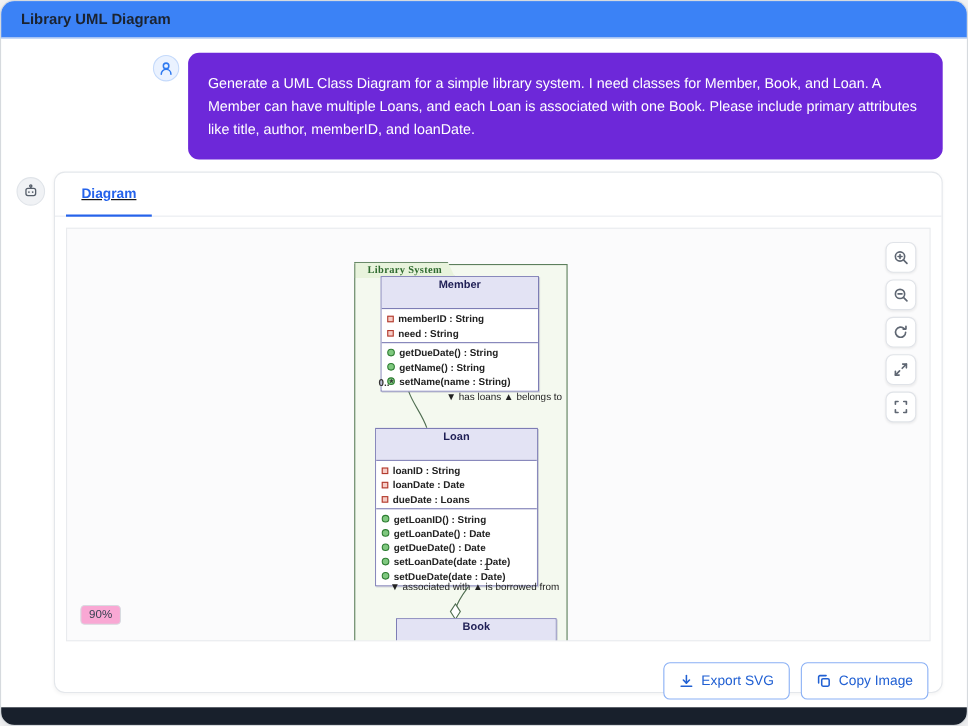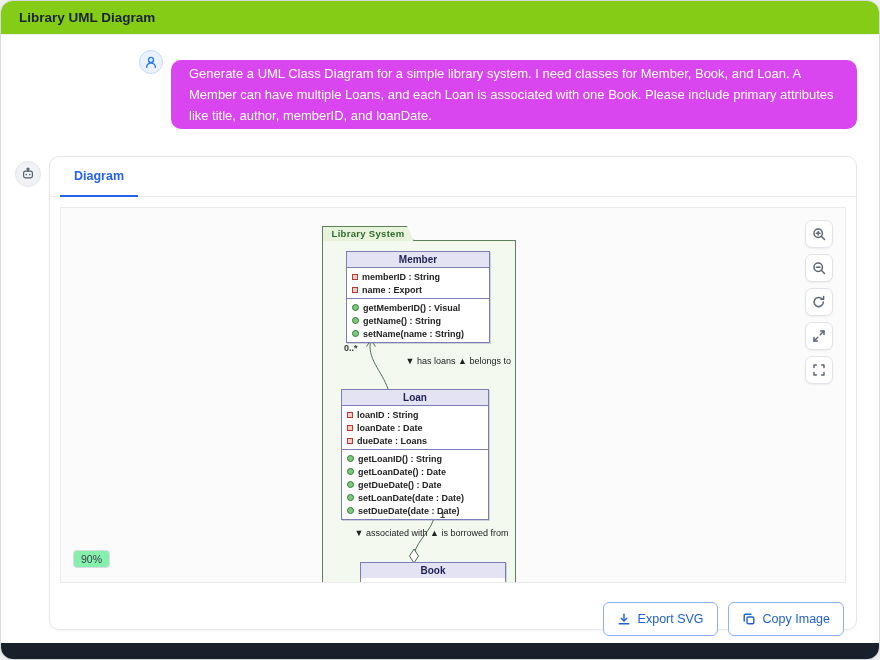--- a/index.html
+++ b/index.html
@@ -3,63 +3,63 @@
 <meta charset="utf-8">
 <style>
   * { box-sizing: border-box; margin: 0; padding: 0; }
   html,body { width: 880px; height: 660px; background: #f2f3f5; font-family: "Liberation Sans", sans-serif; }
   .window {
     position: relative; width: 880px; height: 660px;
     background: #fff; border: 1px solid #d6dade; border-radius: 13px;
     overflow: hidden; box-shadow: 0 2px 8px rgba(0,0,0,.08);
   }
   
-  .hdr { height: 34px; border-bottom: 1px solid #edeff2; display: flex; align-items: center; padding: 14px 18px; background:#84cc16; }
+  .hdr { height: 34px; border-bottom: 1px solid #edeff2; display: flex; align-items: center; padding: 14px 18px; background:#3b82f6; }
   .hdr h1 { font-size: 13.5px; font-weight: 700; color: #1b2330; }
   
   .chat-row { display: flex; align-items: flex-start; gap: 8px; margin: 13px 22px 0 138px; }
   .avatar { flex: 0 0 24px; width: 24px; height: 24px; border-radius: 50%; background: #eaf2ff; border: 1px solid #c5dafb; display:flex; align-items:center; justify-content:center; margin-top: 2px; }
-  .bubble { flex: 1; background: #d946ef; color: #fff; border-radius: 10px; padding: 3px 18px; font-size: 13px; line-height: 21px; margin-top: 12px; }
+  .bubble { flex: 1; background: #6d28d9; color: #fff; border-radius: 10px; padding: 17px 18px; font-size: 13px; line-height: 21px; }
   
   .bot-btn { position: absolute; left: 14px; top: 160px; width: 26px; height: 26px; border-radius: 50%; background: #f0f2f5; border: 1px solid #e0e4e9; display:flex; align-items:center; justify-content:center; cursor:pointer; }
   
   .card { position: absolute; left: 48px; top: 155px; width: 808px; height: 474px; background: #fff; border: 1px solid #e4e7eb; border-radius: 10px; box-shadow: 0 1px 3px rgba(0,0,0,.04); }
-  .tabbar { height: 40px; border-bottom: 1px solid #e9ebef; display: flex; align-items: stretch; padding: 0 10px; }
+  .tabbar { height: 40px; border-bottom: 1px solid #e9ebef; display: flex; align-items: stretch; padding: 0 10px; text-decoration: underline; }
   .tab { display: flex; align-items: center; padding: 0 14px; font-size: 12.5px; color: #55606d; cursor: pointer; border-bottom: 2px solid transparent; margin-bottom: -1px; font-weight: 500; }
   .tab.active { color: #2563eb; border-bottom-color: #2563eb; font-weight: 600; }
   
   .viewport { position: relative; margin: 10px; height: 376px; background: #fbfbfc; border: 1px solid #e9ebee; overflow: hidden; }
   
-  .pkg-tab { position: absolute; left: 261px; top: 18px; width: 92px; height: 15px; z-index: 2;
+  .pkg-tab { position: absolute; left: 261px; top: 30px; width: 92px; height: 15px; z-index: 2;
     background: #e8f3dc; border: 1px solid #5c7f5c; border-bottom: none;
     clip-path: polygon(0 0, calc(100% - 7px) 0, 100% 100%, 0 100%);
-    font-size: 9.5px; font-weight: 700; color: #2f6b2f; line-height: 14px; text-align: center; letter-spacing: .3px; }
+    font-size: 9.5px; font-weight: 700; color: #2f6b2f; line-height: 14px; text-align: center; letter-spacing: .3px; font-family: Liberation Serif, serif; }
   .pkg-body { position: absolute; left: 261px; top: 32px; width: 194px; height: 400px; background: #f4f9ef; border: 1px solid #5c7f5c; z-index: 1; }
   .edges { position: absolute; left: 0; top: 0; width: 786px; height: 376px; z-index: 3; }
   
   .cls { position: absolute; z-index: 4; border: 1px solid #7d7db5; background: #fff; box-shadow: 1px 1px 0 rgba(90,90,140,.25); }
-  .cls-title { height: 15px; line-height: 15px; background: #e3e3f4; text-align: center; font-size: 10px; font-weight: 700; color: #1f1f55; }
+  .cls-title { height: 28px; line-height: 15px; background: #e3e3f4; text-align: center; font-size: 10px; font-weight: 700; color: #1f1f55; }
   .cls-sec { border-top: 1px solid #7d7db5; padding: 2px 0; background: #fff; }
   .cls-row { display: flex; align-items: center; gap: 4px; padding: 0 5px; height: 13px; font-size: 9px; font-weight: 700; color: #222; white-space: nowrap; }
   .ic-attr { flex: 0 0 6px; width: 6px; height: 6px; background: #f6cdc7; border: 1px solid #b23b2e; }
   .ic-meth { flex: 0 0 7px; width: 7px; height: 7px; border-radius: 50%; background: #7fc87f; border: 1px solid #2e7d32; }
   .cls.member { left: 285px; top: 43px; width: 144px; }
   .cls.loan { left: 280px; top: 181px; width: 148px; }
   .cls.book { left: 299px; top: 354px; width: 146px; height: 60px; }
   .uml-label { position: absolute; z-index: 5; font-size: 9px; color: #222; }
   .mult { font-weight: 700; color: #333; }
   .rel-label { text-align: center; }
   .lbl-mult1 { left: 283px; top: 135px; }
   .lbl-rel1 { left: 270px; top: 148px; width: 180px; text-align: right; }
   .lbl-mult2 { left: 379px; top: 302px; }
   .lbl-rel2 { left: 268px; top: 320px; width: 205px; }
   
   .vtoolbar { position: absolute; top: 12px; right: 12px; display: flex; flex-direction: column; gap: 6px; z-index: 6; }
   .tool-btn { width: 28px; height: 28px; border-radius: 7px; background: #fff; border: 1px solid #e0e3e8; box-shadow: 0 1px 2px rgba(0,0,0,.06); display: flex; align-items: center; justify-content: center; cursor: pointer; }
-  .zoom-badge { position: absolute; left: 12px; bottom: 14px; z-index: 6; background: #86efac; border: 1px solid #d8dbe0; border-radius: 4px; padding: 2px 7px; font-size: 10.5px; color: #374151; }
+  .zoom-badge { position: absolute; left: 12px; bottom: 14px; z-index: 6; background: #f9a8d4; border: 1px solid #d8dbe0; border-radius: 4px; padding: 2px 7px; font-size: 10.5px; color: #374151; }
   
   .actions { display: flex; justify-content: flex-end; gap: 10px; padding: 9px 12px 12px; }
   .action-btn { display: inline-flex; align-items: center; gap: 7px; height: 30px; padding: 16px 13px; background: #fff; border: 1px solid #8ab0f5; border-radius: 6px; color: #2160d3; font-size: 12.5px; font-weight: 500; cursor: pointer; font-family: "Liberation Sans", sans-serif; }
   
   .dark-footer { position: absolute; left: 0; right: 0; bottom: 0; height: 16px; background: #18202c; }
   svg { display: block; }
 </style>
 </head>
 <body>
 
@@ -115,27 +115,27 @@
 
       <div class="cls member">
         <div class="cls-title">Member</div>
         <div class="cls-sec">
           <div class="cls-row">
               <span class="ic-attr"></span>
               <span>memberID : String</span>
             </div>
           <div class="cls-row">
               <span class="ic-attr"></span>
-              <span>name : Export</span>
-            </div>
-        </div>
-        <div class="cls-sec">
-          <div class="cls-row">
-              <span class="ic-meth"></span>
-              <span>getMemberID() : Visual</span>
+              <span>need : String</span>
+            </div>
+        </div>
+        <div class="cls-sec">
+          <div class="cls-row">
+              <span class="ic-meth"></span>
+              <span>getDueDate() : String</span>
             </div>
           <div class="cls-row">
               <span class="ic-meth"></span>
               <span>getName() : String</span>
             </div>
           <div class="cls-row">
               <span class="ic-meth"></span>
               <span>setName(name : String)</span>
             </div>
         </div>

